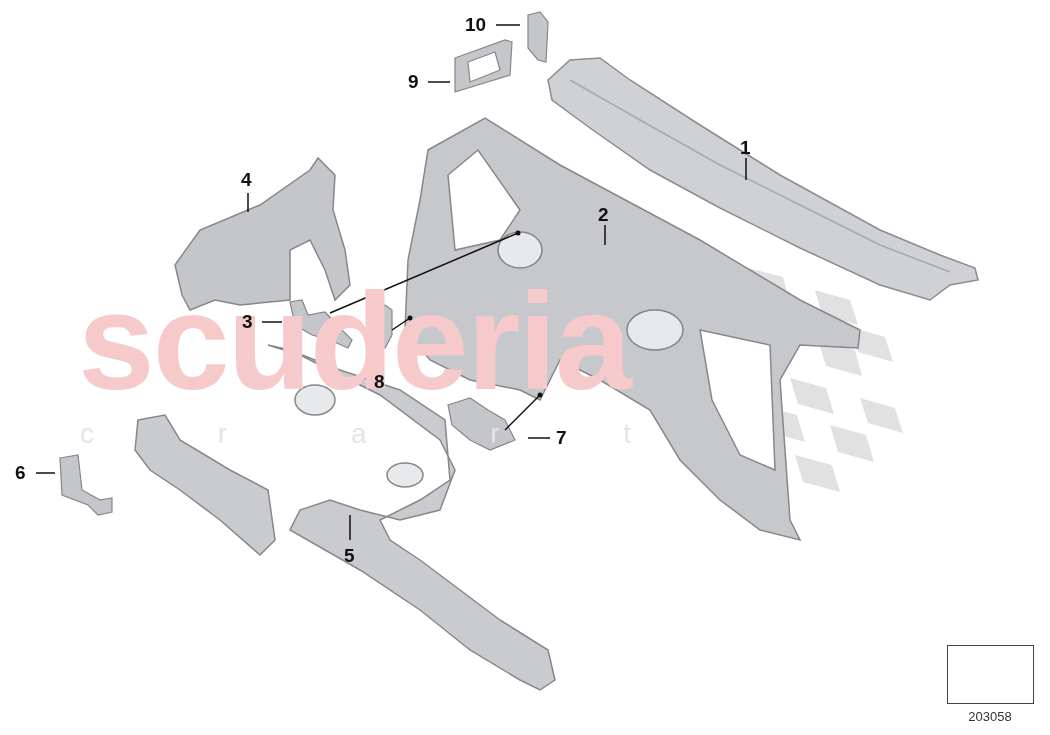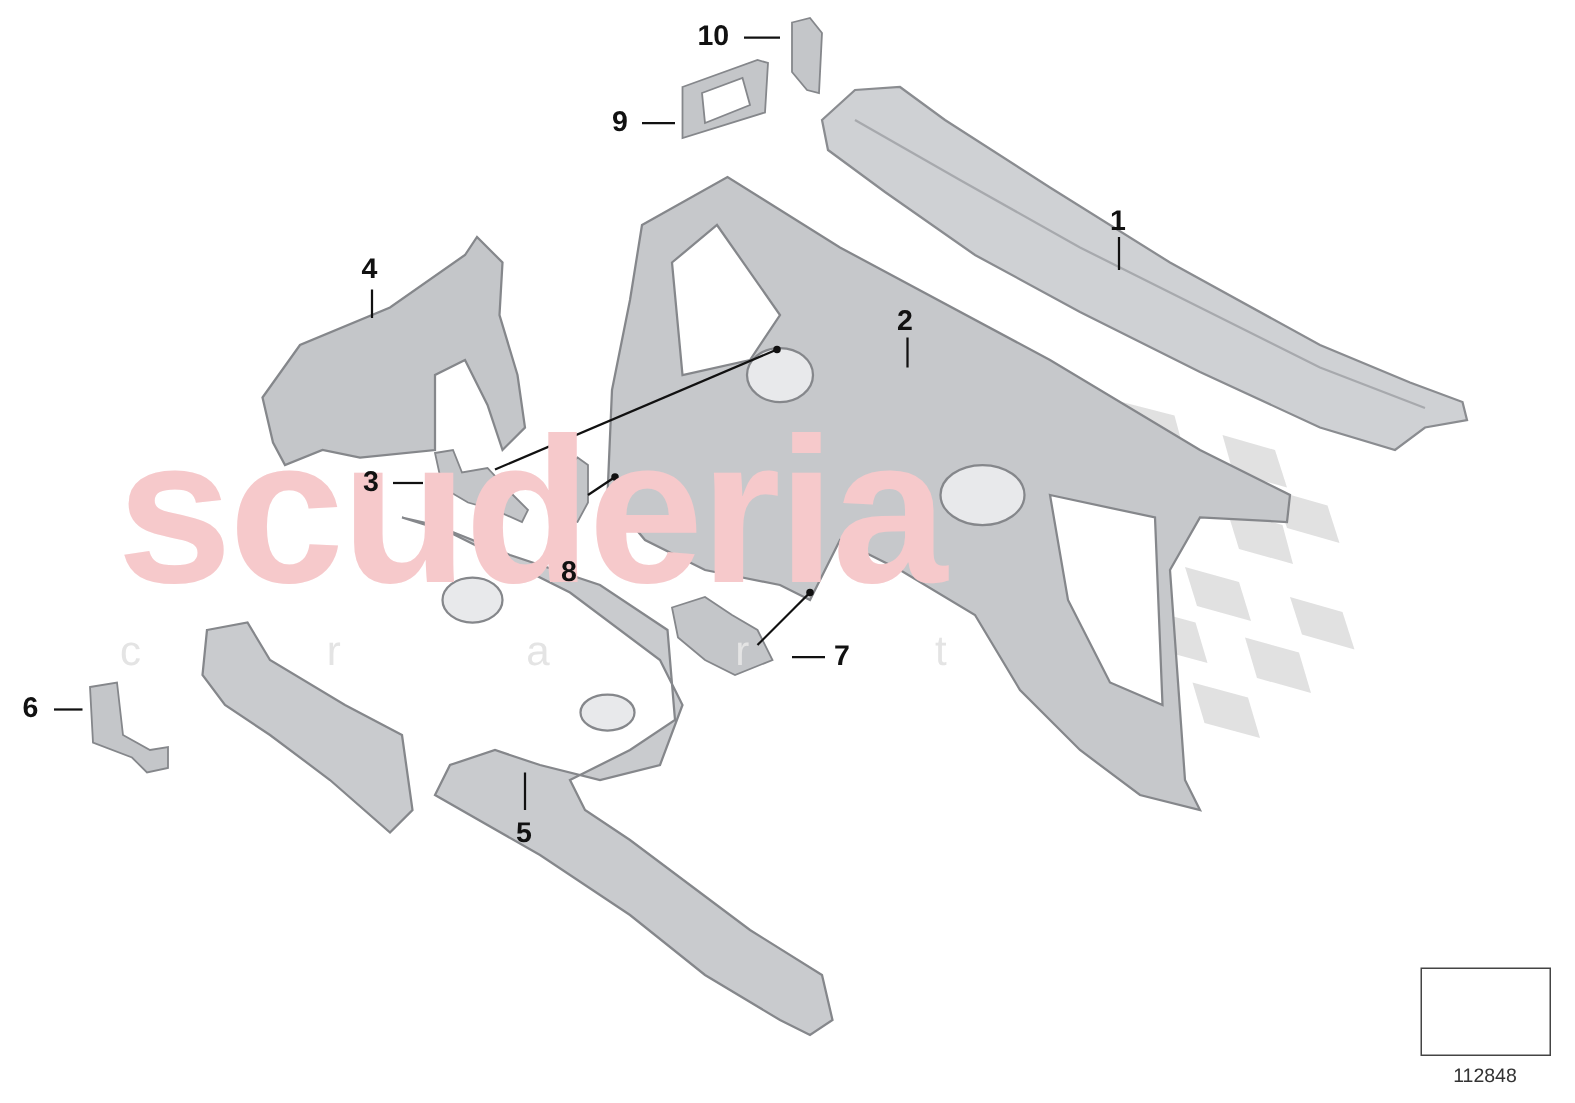--- a/index.html
+++ b/index.html
@@ -119,14 +119,14 @@
   <div class="callout" style="left:242px;top:312px;">3</div>
   <div class="callout" style="left:241px;top:170px;">4</div>
   <div class="callout" style="left:344px;top:546px;">5</div>
   <div class="callout" style="left:15px;top:463px;">6</div>
   <div class="callout" style="left:556px;top:428px;">7</div>
   <div class="callout" style="left:374px;top:372px;">8</div>
   <div class="callout" style="left:408px;top:72px;">9</div>
   <div class="callout" style="left:465px;top:15px;">10</div>
 
   <div class="ref-box"></div>
-  <div class="ref-num">112848</div>
+  <div class="ref-num">203058</div>
 </div>
 
 </body></html>

